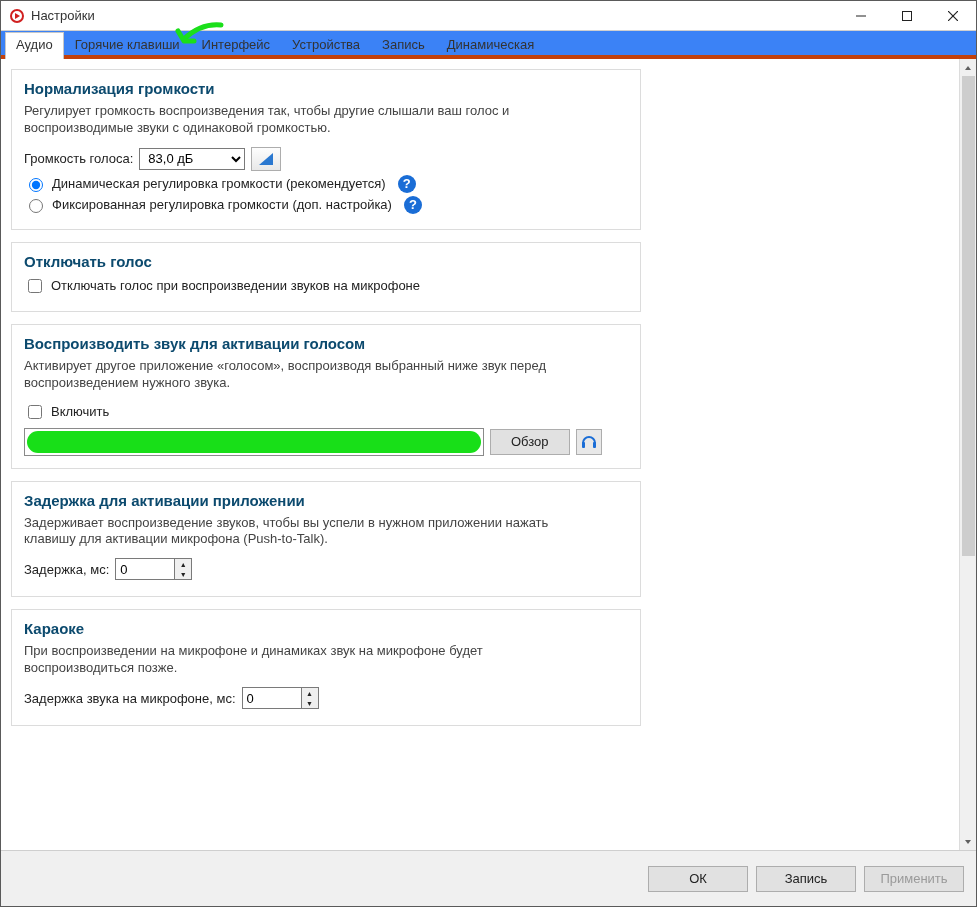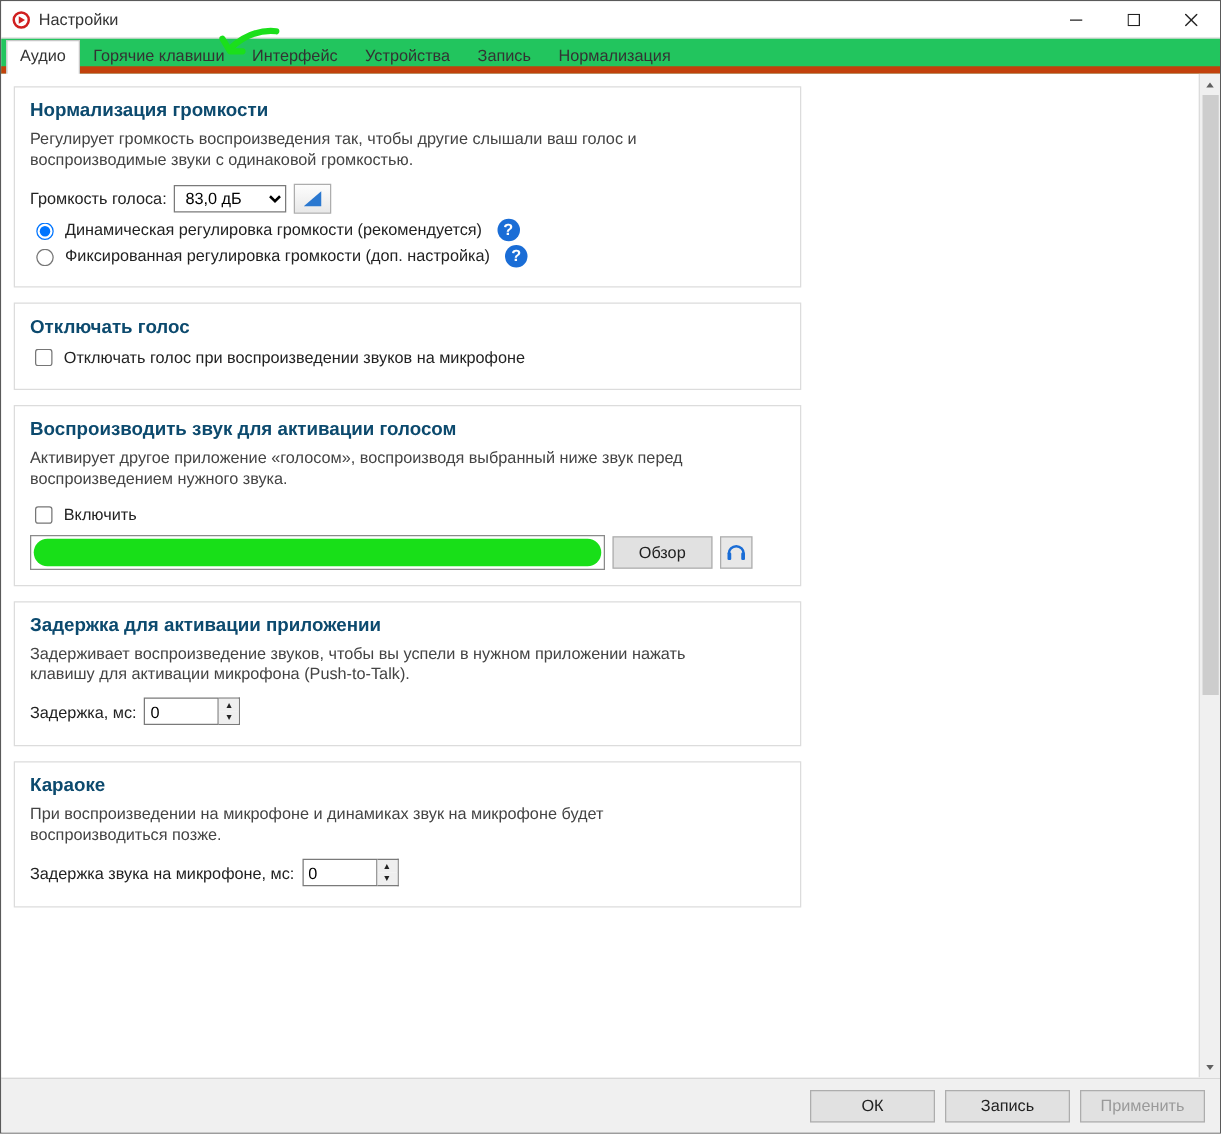--- a/index.html
+++ b/index.html
@@ -3,50 +3,50 @@
 <meta charset="utf-8">
 <style>
   * { box-sizing: border-box; }
   html, body { margin:0; padding:0; font-family: "Segoe UI", Tahoma, sans-serif; font-size:13px; color:#222; background:#fff; }
   .window { width:977px; height:907px; display:flex; flex-direction:column; border:1px solid #5a5a5a; background:#f0f0f0; position:relative; }
   .titlebar { display:flex; align-items:center; height:30px; background:#fff; border-bottom:1px solid #d0d0d0; }
   .titlebar .icon { width:16px; height:16px; margin:0 6px 0 8px; }
   .titlebar .title { flex:0 0 auto; color:#333; }
   .titlebar .spacer { flex:1; }
   .winbtn { width:46px; height:30px; display:flex; align-items:center; justify-content:center; }
-  .tabs { display:flex; height:28px; background:#22c55e; border-bottom:6px solid #c2410c; padding-left:4px;}
+  .tabs { display:flex; height:28px; background:#3b82f6; border-bottom:4px solid #c2410c; padding-left:4px;}
   .tab { padding:4px 10px 0 10px; height:28px; border:1px solid transparent; color:#333; position:relative; top:1px; cursor:default;}
   .tab.active { background:#fff; border:1px solid #c7c7c7; border-bottom:1px solid #fff; }
   .content-wrap { flex:1; background:#fff; position:relative; overflow:hidden; }
   .scroll-area { position:absolute; inset:0; overflow:hidden; padding:10px 20px 10px 10px; }
   .scrollbar-v { position:absolute; right:0; top:0; bottom:0; width:17px; background:#f0f0f0; border-left:1px solid #dcdcdc; display:flex; flex-direction:column; align-items:center;}
   .sb-arrow { width:17px; height:17px; display:flex; align-items:center; justify-content:center; background:#f0f0f0; }
   .sb-track { flex:1; width:17px; background:#f0f0f0; position:relative;}
   .sb-thumb { position:absolute; left:2px; right:2px; top:0; height:480px; background:#cdcdcd;}
   .group { border:1px solid #dcdcdc; margin-bottom:12px; padding:10px 12px 12px 12px; width:630px; background:#fff; }
   .group-title { font-weight:700; font-size:15px; color:#0c4a6e; margin-bottom:6px; }
   .group-desc { color:#444; margin-bottom:10px; line-height:1.3; max-width:560px; }
   .row { display:flex; align-items:center; gap:6px; margin:4px 0; }
   label { color:#222;text-align:center; }
   select, input[type=text], input.num { border:1px solid #7a7a7a; background:#fff; height:22px; padding:0 4px; font-family:inherit; font-size:13px;}
-  select.combo { width:90px; }
+  select.combo { width:106px; }
   .volbtn { width:30px; height:24px; border:1px solid #adadad; background:linear-gradient(#fdfdfd,#e8e8e8); display:flex; align-items:center; justify-content:center;}
   .radio, .check { display:flex; align-items:center; gap:6px; margin:3px 0;}
   .radio input, .check input { width:14px; height:14px; }
   .help { width:18px; height:18px; border-radius:50%; background:#1a6dd6; color:#fff; font-weight:700; font-size:13px; display:inline-flex; align-items:center; justify-content:center; margin-left:6px; cursor:pointer;}
   .filebar { display:flex; align-items:center; gap:6px; margin-top:6px; }
   .filefield { flex:0 0 auto; width:460px; height:28px; border:1px solid #8a8a8a; position:relative; background:#fff;}
   .redact { position:absolute; inset:2px; background:#18df18; border-radius:12px; }
   .btn { height:26px; padding:0 20px; border:1px solid #adadad; background:#e1e1e1; color:#222; display:inline-flex; align-items:center; justify-content:center; cursor:default;}
   .headphone { width:26px; height:26px; border:1px solid #adadad; background:#e8e8e8; display:flex; align-items:center; justify-content:center;}
   .spinwrap { display:flex; }
   input.num { width:60px; }
   .spinbtns { display:flex; flex-direction:column; border:1px solid #7a7a7a; border-left:none;}
   .spinbtns div { width:16px; height:10px; background:#efefef; display:flex; align-items:center; justify-content:center; font-size:7px;}
-  .footer { height:44px; border-top:1px solid #cfcfcf; background:#f0f0f0; display:flex; align-items:center; justify-content:flex-end; gap:8px; padding:0 12px;}
+  .footer { height:56px; border-top:1px solid #cfcfcf; background:#f0f0f0; display:flex; align-items:center; justify-content:flex-end; gap:8px; padding:0 12px;}
   .footer .btn { width:100px; height:26px; }
   .footer .btn.disabled { color:#9a9a9a; }
   .arrow-ann { position:absolute; top:20px; left:165px; pointer-events:none; z-index:50;}
   .appicon-svg circle { stroke:#d02020; }
 </style>
 </head>
 <body>
 
 <div class="window">
 
@@ -83,21 +83,21 @@
         </svg>
     </div>
   </div>
 
   <div class="tabs">
     <div class="tab active">Аудио</div>
     <div class="tab">Горячие клавиши</div>
     <div class="tab">Интерфейс</div>
     <div class="tab">Устройства</div>
     <div class="tab">Запись</div>
-    <div class="tab">Нормализация</div>
+    <div class="tab">Динамическая</div>
   </div>
 
   <div class="content-wrap">
     <div class="scroll-area">
 
       <div class="group">
         <div class="group-title">Нормализация громкости</div>
         <div class="group-desc">Регулирует громкость воспроизведения так, чтобы другие слышали ваш голос и воспроизводимые звуки с одинаковой громкостью.</div>
         <div class="row">
           <label>Громкость голоса:</label>

